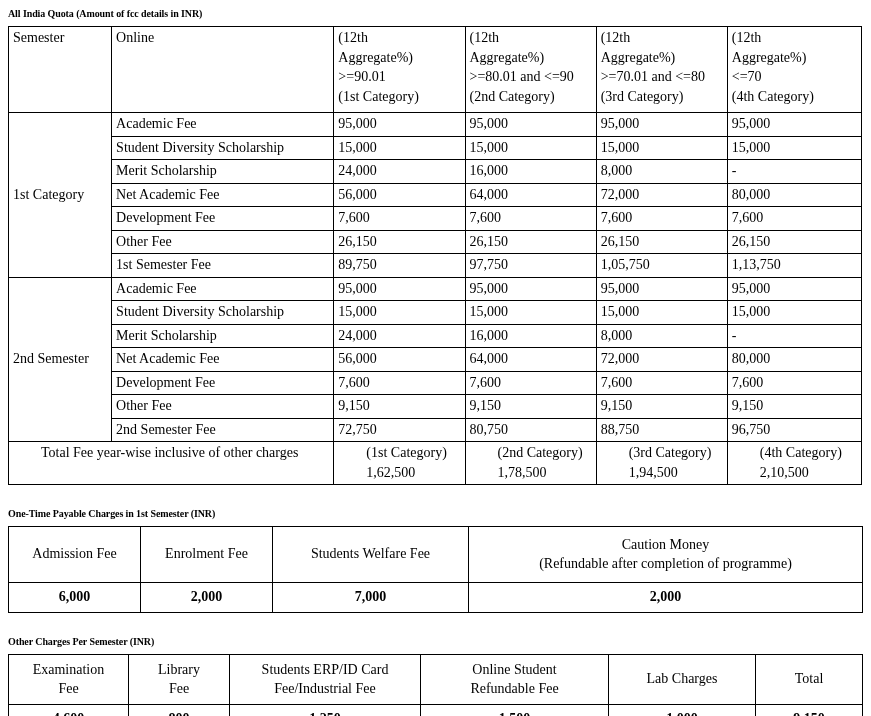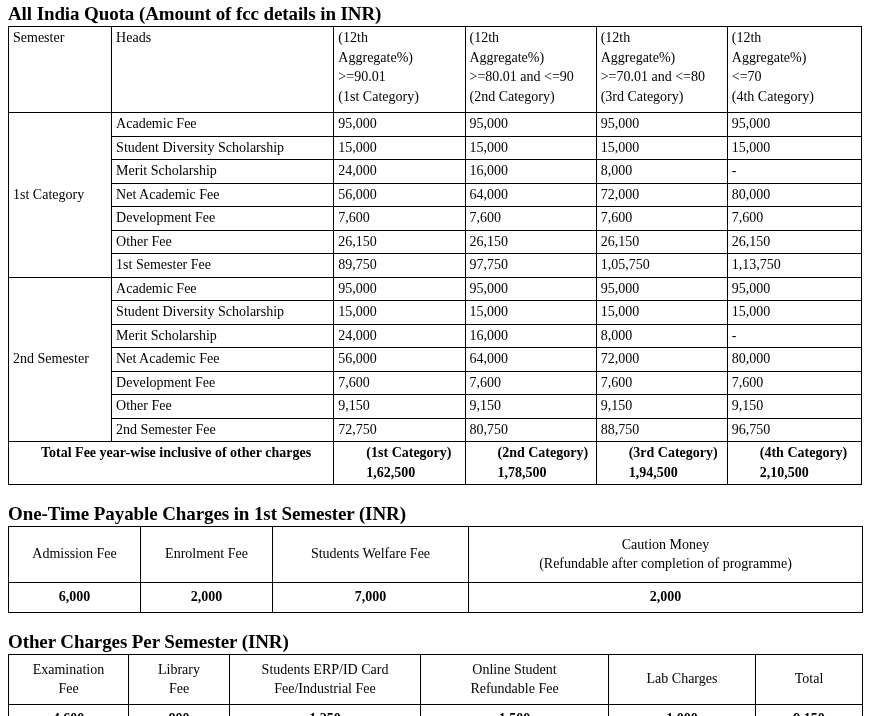--- a/index.html
+++ b/index.html
@@ -16,21 +16,21 @@
     overflow: hidden;
   }
   .page {
     padding: 4px 8px 0 8px;
     box-sizing: border-box;
     width: 871px;
   }
 
   .section-title {
     font-weight: bold;
-    font-size: 19px;
+    font-size: 10px;
     line-height: 19px;
     margin: 0 0 3px 0;
     letter-spacing: -0.1px;
     white-space: nowrap;
   }
   .gap { height: 19px; }
 
   table {
     border-collapse: collapse;
     table-layout: fixed;
@@ -45,21 +45,21 @@
     text-align: left;
     line-height: 19.5px;
     overflow: hidden;
   }
 
   
   #t1 td { height: 19px; }
   #t1 .hdr-cell { vertical-align: top; white-space: pre-line; }
   #t1 .sem-label { vertical-align: middle; }
   #t1 .bold { font-weight: normal; }
-  #t1 .total-cell { font-weight: bold; white-space: pre-line; vertical-align: top; padding-left: 32px; }
+  #t1 .total-cell { font-weight: normal; white-space: pre-line; vertical-align: top; padding-left: 32px; }
 
   
   .ctr td { text-align: center; vertical-align: middle; }
   .ctr td.val { font-weight: bold; }
   .ctr td.hd { font-weight: normal; }
   #t2 td { height: 26px; }
   #t2 .tall { height: 52px; }
   #t3 td { height: 26px; }
   #t3 .tall { height: 46px; }
 </style>
@@ -75,21 +75,21 @@
       <col style="width:103px">
         <col style="width:222px">
         <col style="width:131px">
       <col style="width:131px">
         <col style="width:131px">
         <col style="width:134px">
     </colgroup>
     <tbody>
       <tr>
         <td class="hdr-cell" style="height:82px">Semester</td>
-        <td class="hdr-cell">Heads</td>
+        <td class="hdr-cell">Online</td>
         <td class="hdr-cell">(12th
 Aggregate%)
 &gt;=90.01
 (1st Category)</td>
         <td class="hdr-cell">(12th
 Aggregate%)
 &gt;=80.01 and &lt;=90
 (2nd Category)</td>
         <td class="hdr-cell">(12th
 Aggregate%)

